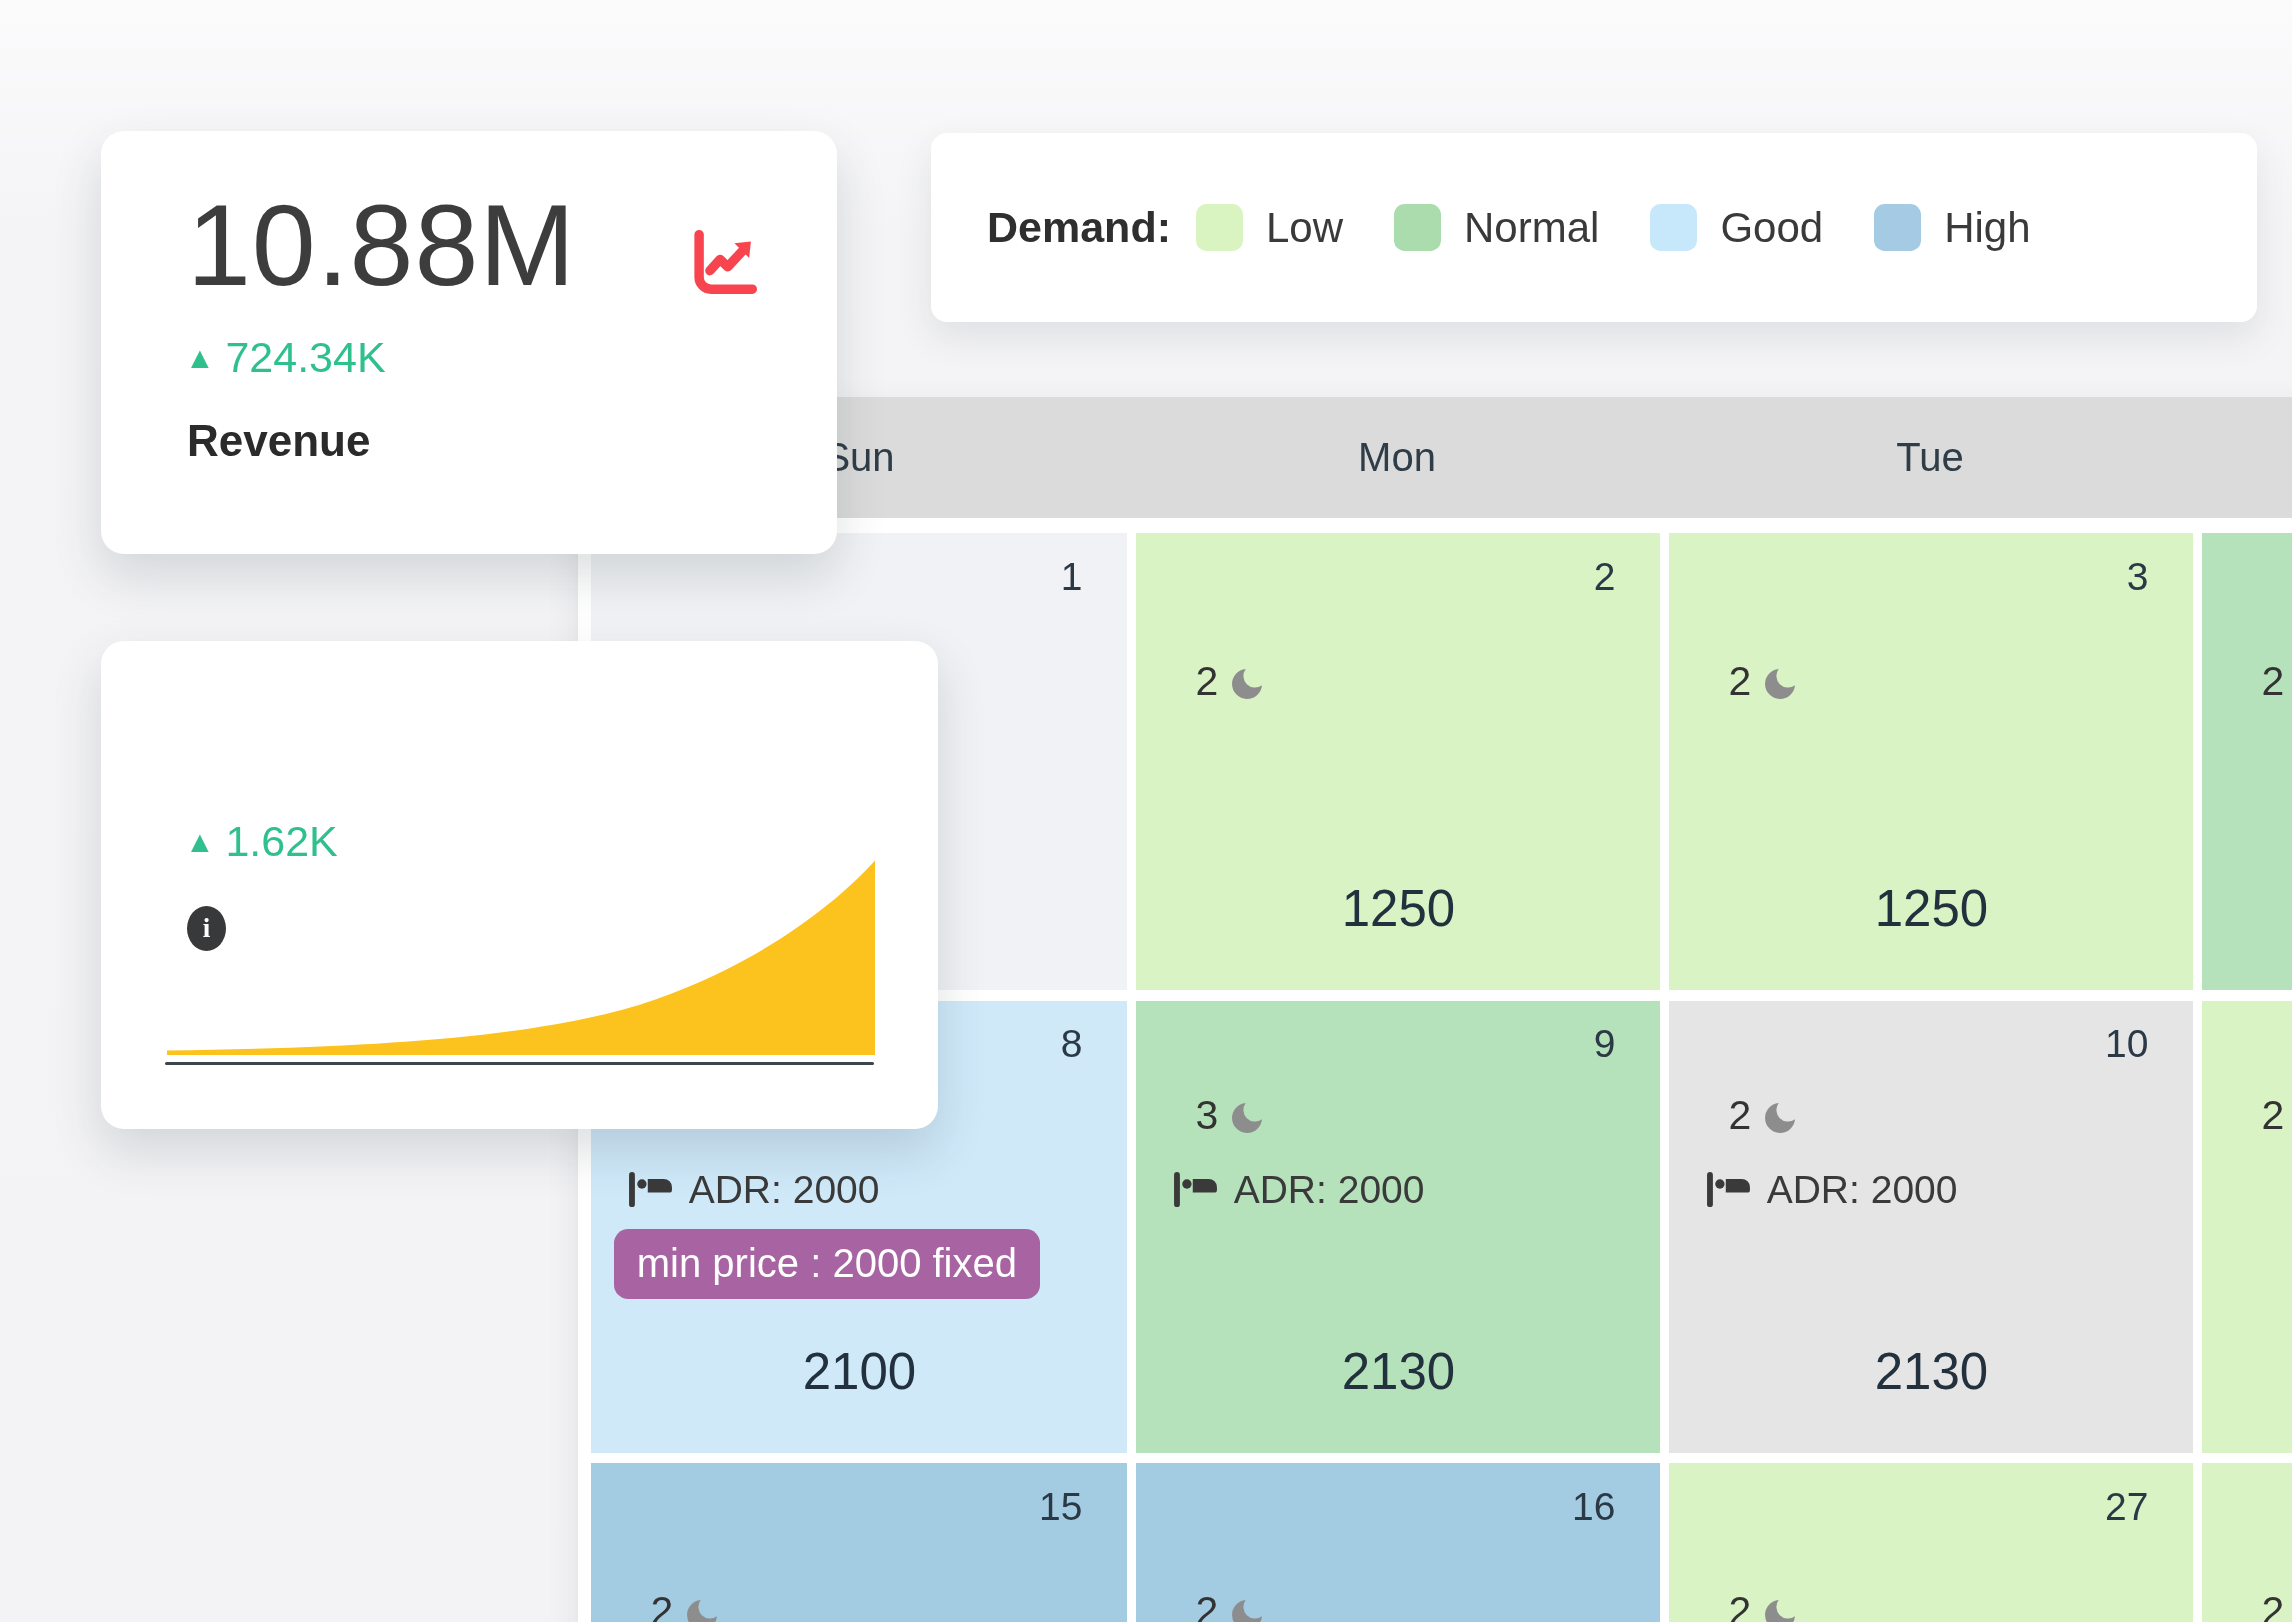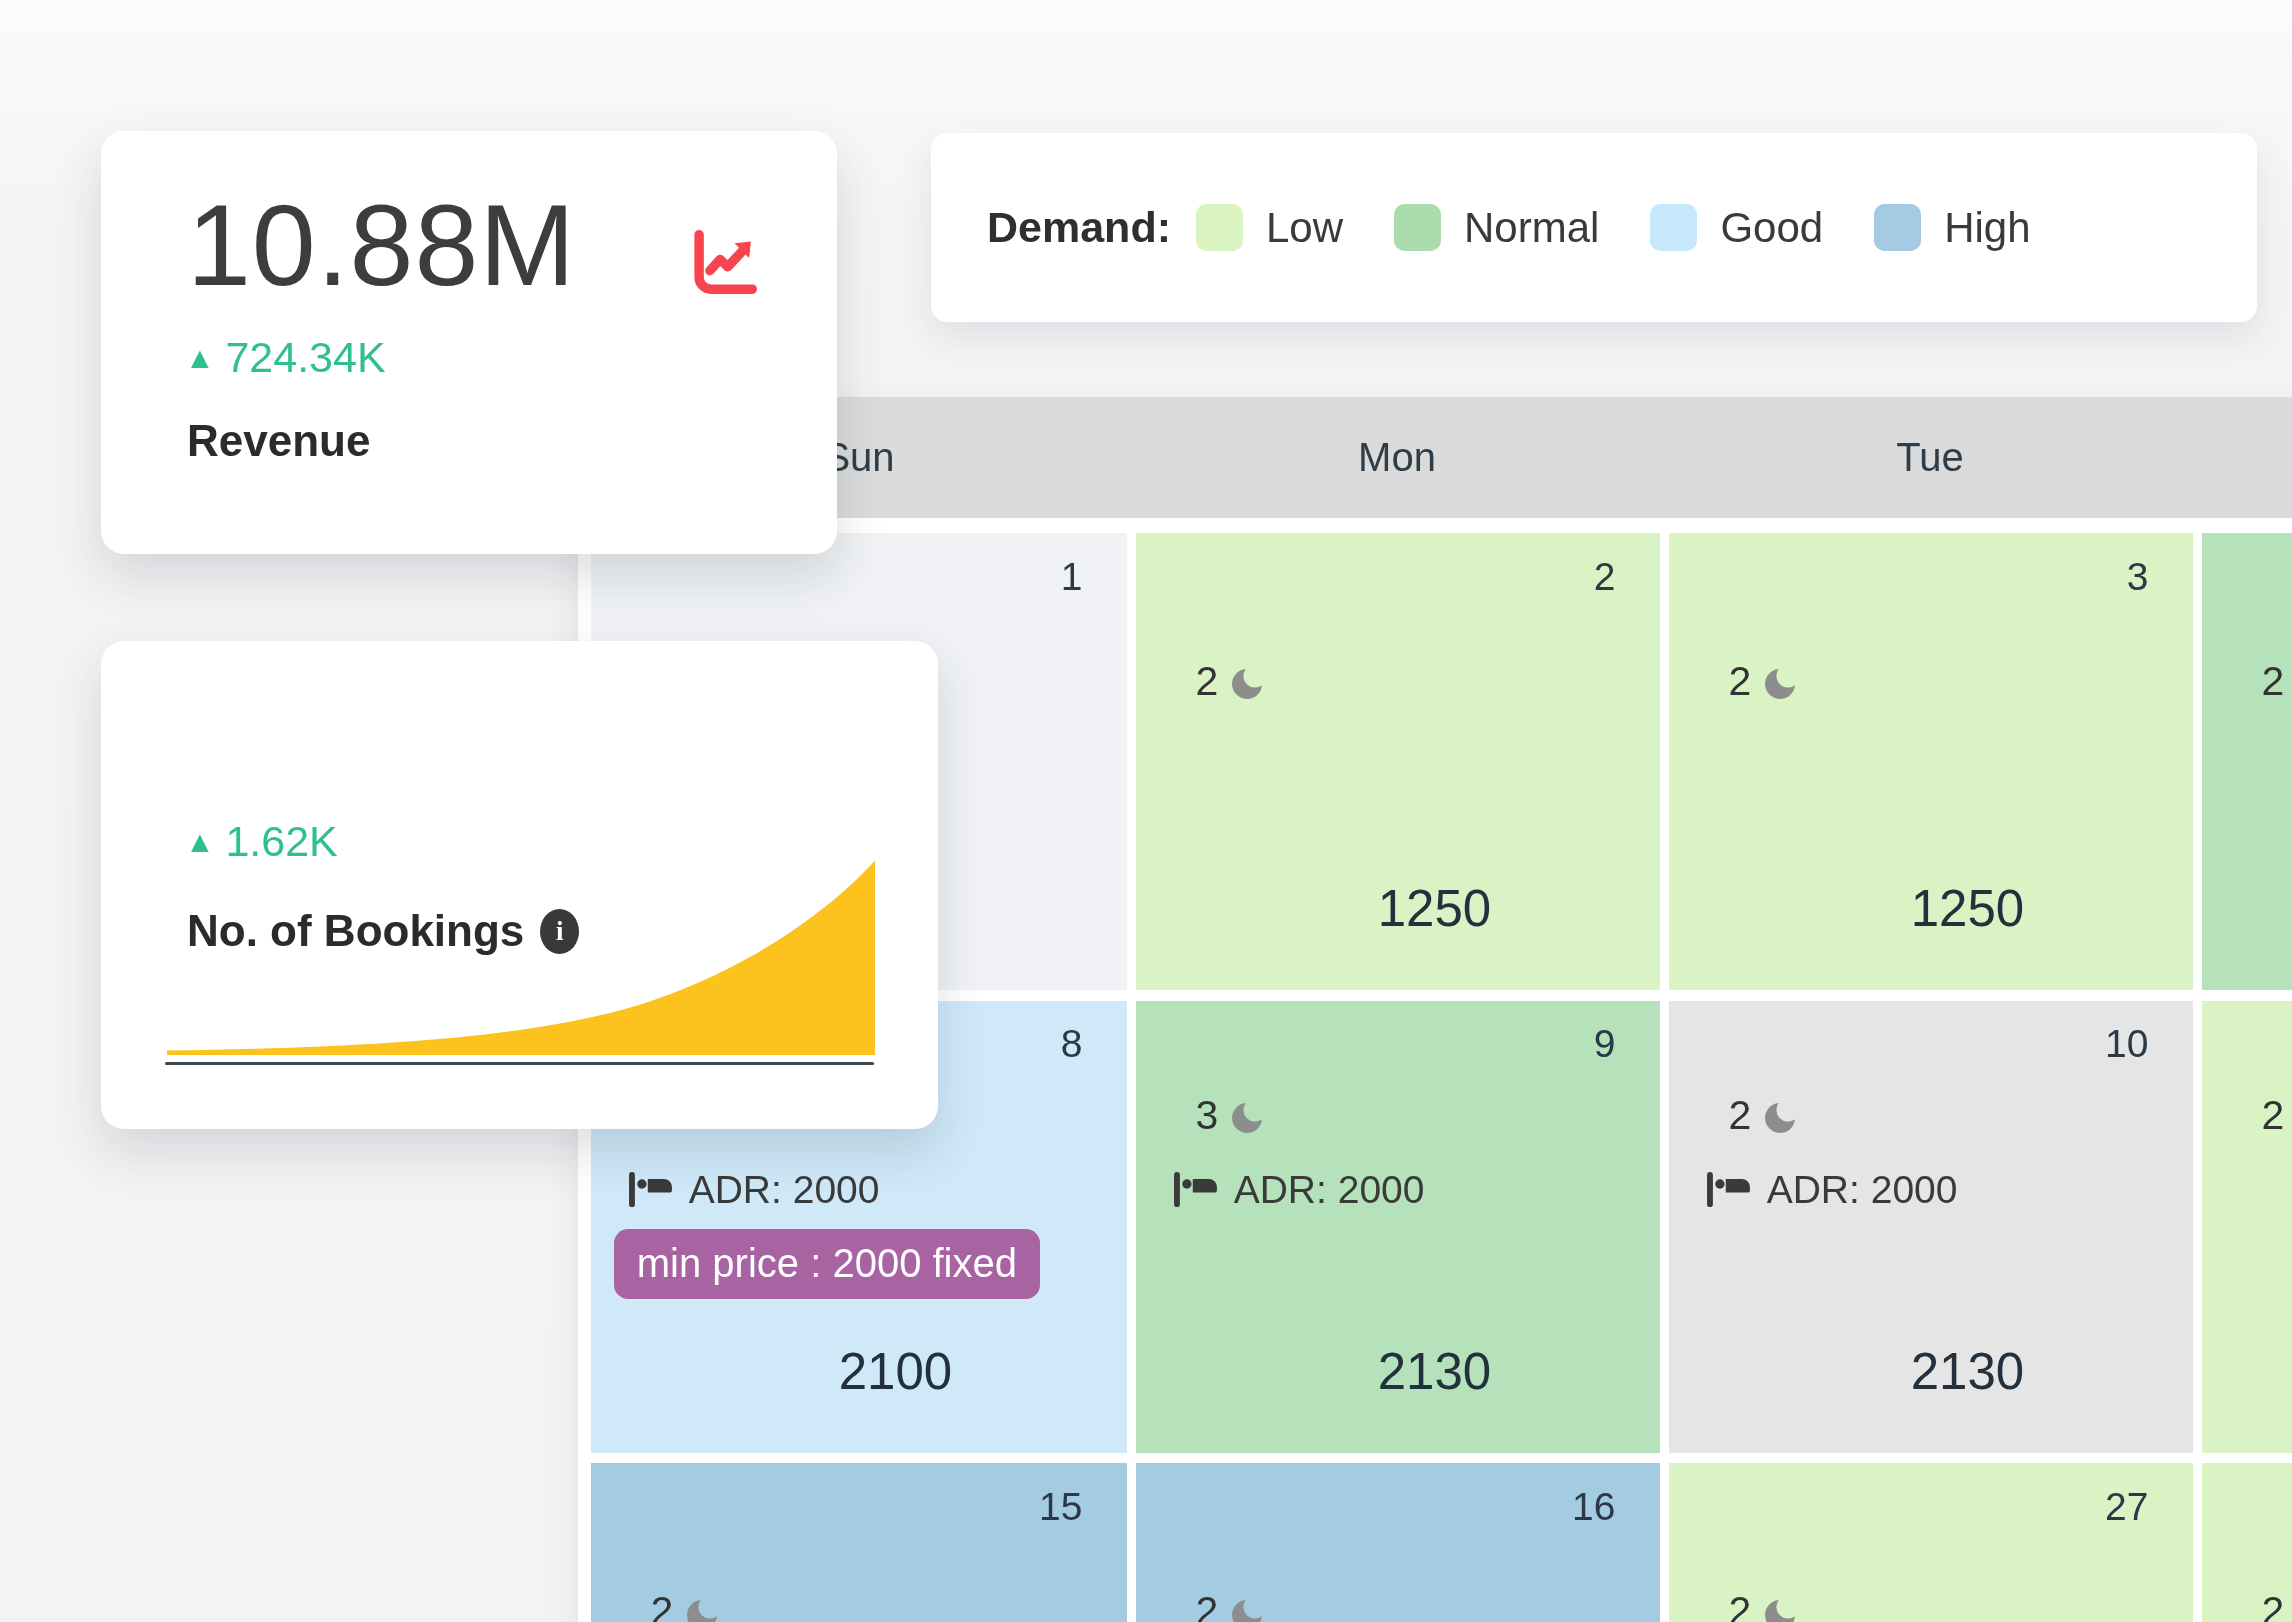--- a/index.html
+++ b/index.html
@@ -63,21 +63,21 @@
   .moons{position:absolute;top:125px;left:59px;display:flex;align-items:center;gap:9px;}
   .moons.m-up{top:91px;}
   .mcount{font-size:41px;color:#333333;}
   .moon-ic{width:40px;height:40px;fill:#8d8d8d;margin-top:5.4px;}
   .adr{position:absolute;top:167px;left:36px;display:flex;align-items:center;gap:14.3px;
        font-size:39px;color:#3a3a3a;font-weight:500;}
   .bed-ic{width:47px;height:39px;fill:#3a3a3a;}
   .badge{position:absolute;top:228px;left:22.4px;background:#a763a2;color:#ffffff;
          font-size:40px;padding:12.5px 23px;border-radius:14.3px;white-space:nowrap;}
   .price{position:absolute;bottom:52px;left:0;width:100%;text-align:center;
-         font-size:51px;color:#22313d;font-weight:500;padding-left:36px;}
+         font-size:51px;color:#22313d;font-weight:500;}
 </style>
 </head>
 <body>
 
 <div id="calendar">
   <div class="cal-header">
     <span class="dow dow1">Sun</span>
     <span class="dow dow2">Mon</span>
     <span class="dow dow3">Tue</span>
   </div>
@@ -257,21 +257,20 @@
     <span>Revenue</span>
   </div>
 </div>
 
 <div id="bookings-card" class="card">
   <div class="kpi-delta" style="color:#30c08d">
     <span class="tri">▲</span>
     <span>1.62K</span>
   </div>
   <div class="kpi-label">
-    <span>No. of Bookings</span>
     <span class="info-ic">i</span>
   </div>
   <div class="spark">
     <svg viewBox="0 0 790 222" preserveAspectRatio="none">
       <path d="M0 217 C 250 214 430 200 545 160 C 660 120 745 55 790 5 L 790 222 L 0 222 Z" fill="#fcc21d"></path>
     </svg>
   </div>
   <div class="spark-base"></div>
 </div>
 

